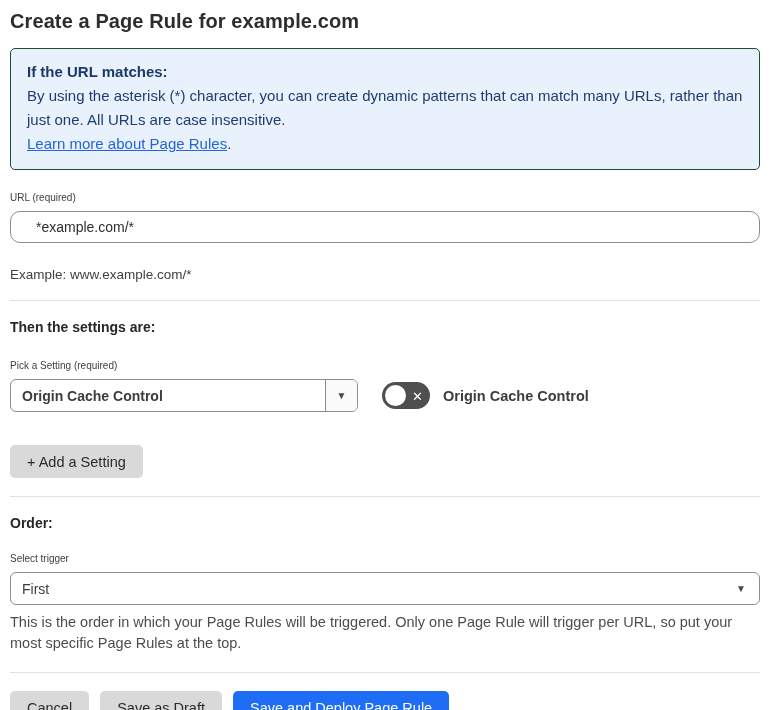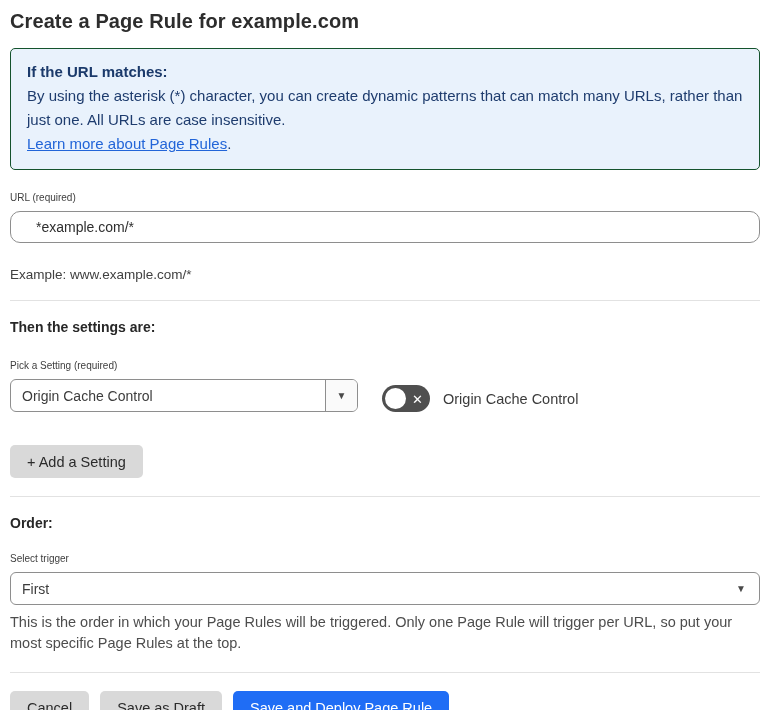--- a/index.html
+++ b/index.html
@@ -77,21 +77,22 @@
     font-size: 14px;
     font-weight: 700;
     color: #272727;
     margin-bottom: 25px;
   }
   .section-heading.order { margin-bottom: 22px; }
 
   
   .setting-row {
     display: flex;
-    align-items: flex-end;
+    align-items: center;
+    font-weight: bold;
   }
   .select-box {
     display: flex;
     align-items: center;
     height: 33px;
     border: 1px solid #8e8e8e;
     border-radius: 6px;
     background: #ffffff;
     cursor: pointer;
     overflow: hidden;

